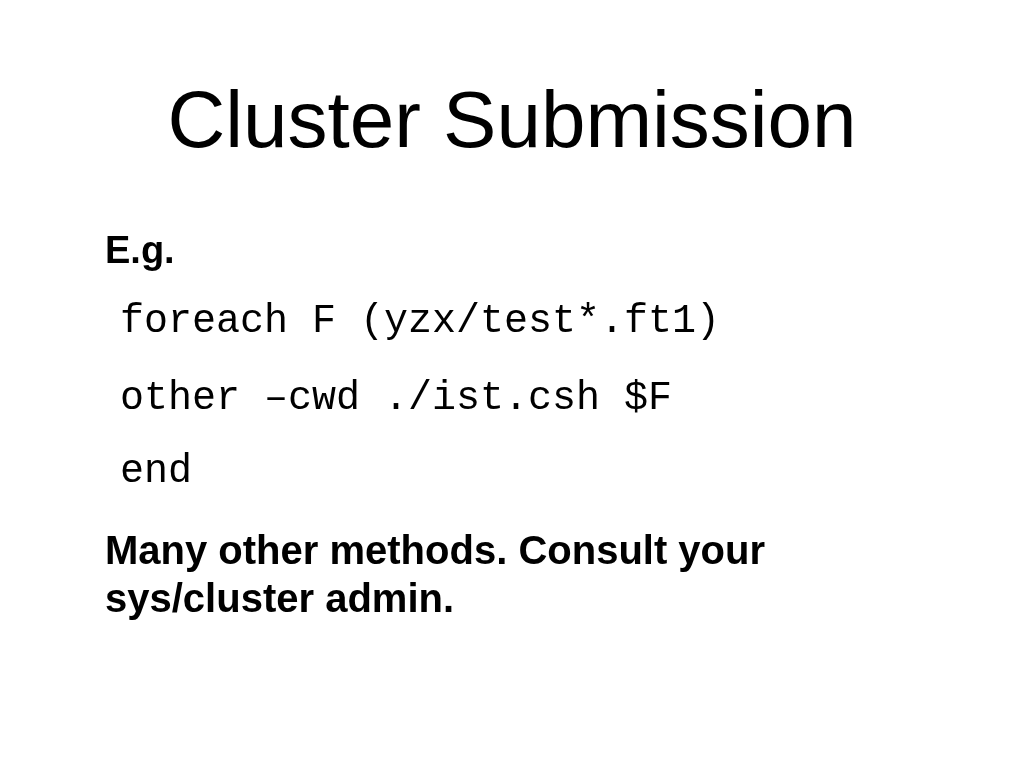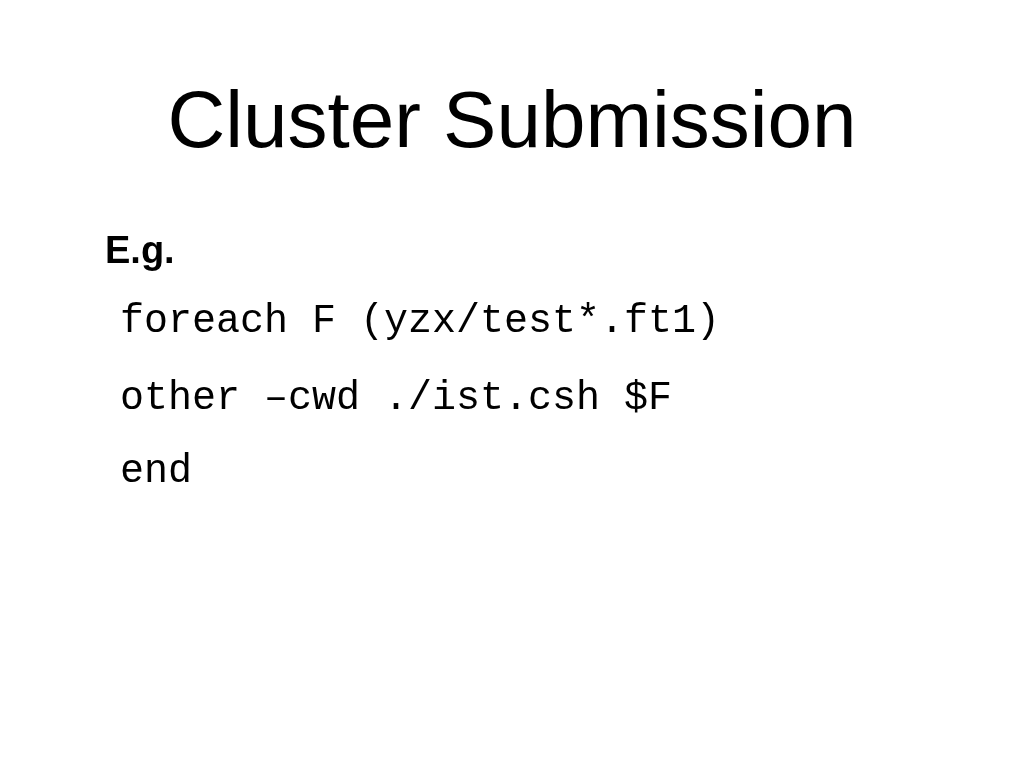--- a/index.html
+++ b/index.html
@@ -77,13 +77,14 @@
   <h1 class="title">Cluster Submission</h1>
 
   <p class="eg">E.g.</p>
 
   <p class="code code-1">foreach F (yzx/test*.ft1)</p>
 
   <p class="code code-2">other –cwd ./ist.csh $F</p>
 
   <p class="code code-3">end</p>
 
+  <p class="note">Many other methods. Consult your sys/cluster admin.</p>
 </div>
 
 </body></html>

